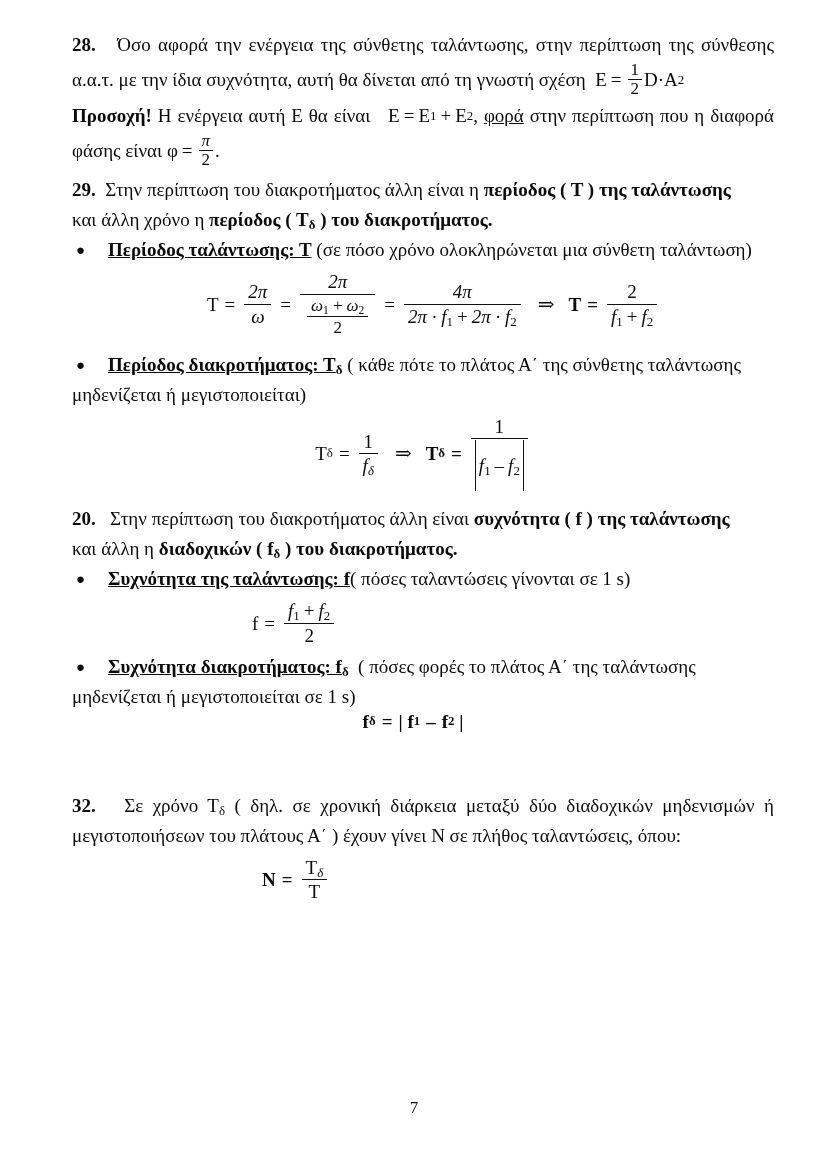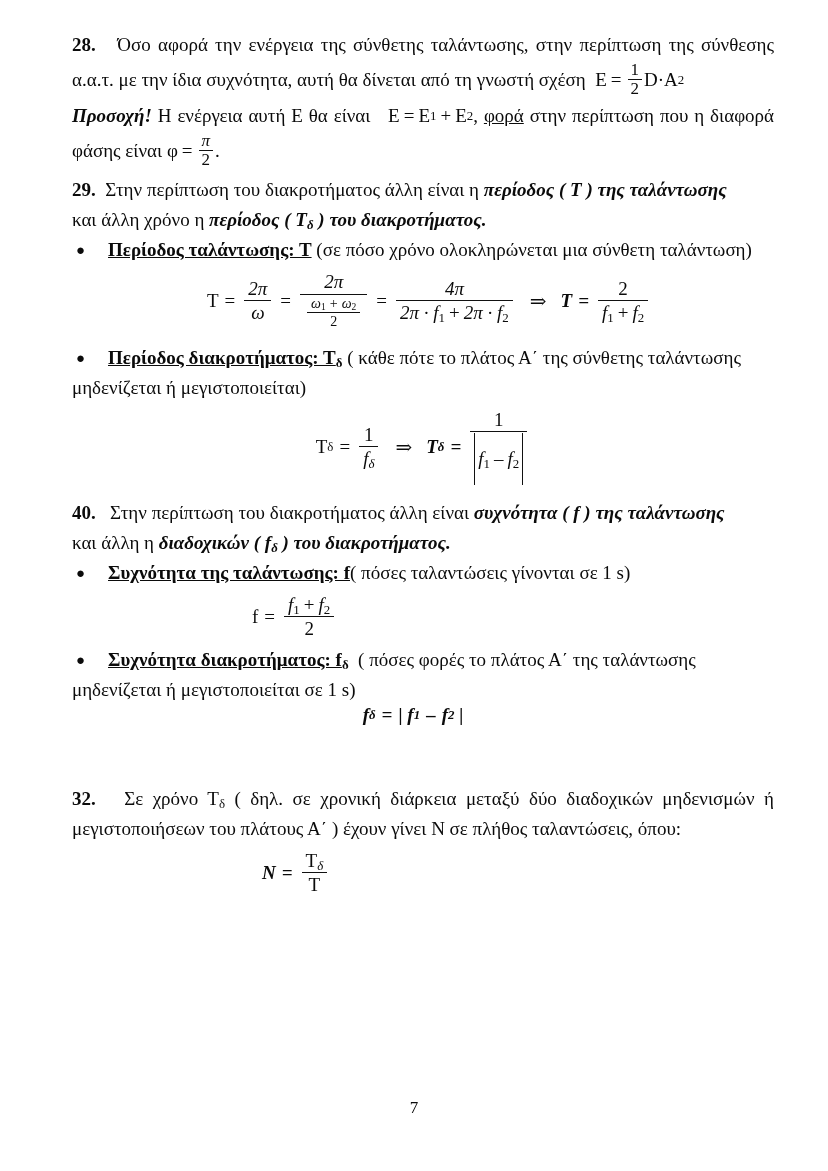--- a/index.html
+++ b/index.html
@@ -38,21 +38,21 @@
   }
   .para.loose { line-height: 34px; }
   .num {
     font-weight: bold;
   }
   .gap-s { height: 6px; }
   .gap-m { height: 13px; }
   .gap-l { height: 26px; }
   .gap-xl { height: 34px; }
 
-  b, .b { font-weight: bold; font-style: italic; }
+  b, .b { font-weight: bold; }
   .u { text-decoration: underline; }
 
   
   .bullet-line {
     font-size: 19px;
     line-height: 30px;
     text-align: justify;
     margin: 0;
     position: relative;
     padding-left: 36px;
@@ -104,21 +104,21 @@
   .frac > .numer {
     padding: 0 4px 1px 4px;
   }
   .frac > .denom {
     border-top: 1.3px solid #111;
     padding: 1px 4px 0 4px;
     width: 100%;
     box-sizing: border-box;
     text-align: center;
   }
-  .frac.small { font-size: 14px; }
+  .frac.small { font-size: 17px; }
 
   sub {
     font-size: 0.68em;
     vertical-align: -0.26em;
     line-height: 0;
   }
   sup {
     font-size: 0.68em;
     vertical-align: 0.52em;
     line-height: 0;
@@ -285,21 +285,21 @@
         <span class="frac">
           <span class="numer">1</span>
           <span class="denom"><span class="abs"><span class="it">f</span><sub>1</sub><span class="opn">–</span><span class="it">f</span><sub>2</sub></span></span>
         </span>
       </span>
     </div>
 
     <div class="gap-m"></div>
 
     <p class="para">
-      <span class="num">40.</span>
+      <span class="num">20.</span>
       &nbsp;&nbsp;<span>Στην περίπτωση του διακροτήματος άλλη είναι </span><span class="b">συχνότητα ( f ) της ταλάντωσης</span><br>
       <span>και άλλη η </span><span class="b"><span>διαδοχικών ( f</span><sub>δ</sub><span> ) του διακροτήματος.</span></span>
     </p>
 
     <p class="bullet-line">
       <span class="dot">●</span>
       <span class="bullet-head">Συχνότητα της ταλάντωσης: f</span><span>( πόσες ταλαντώσεις γίνονται σε 1 s)</span>
     </p>
 
     <div class="gap-s"></div>

